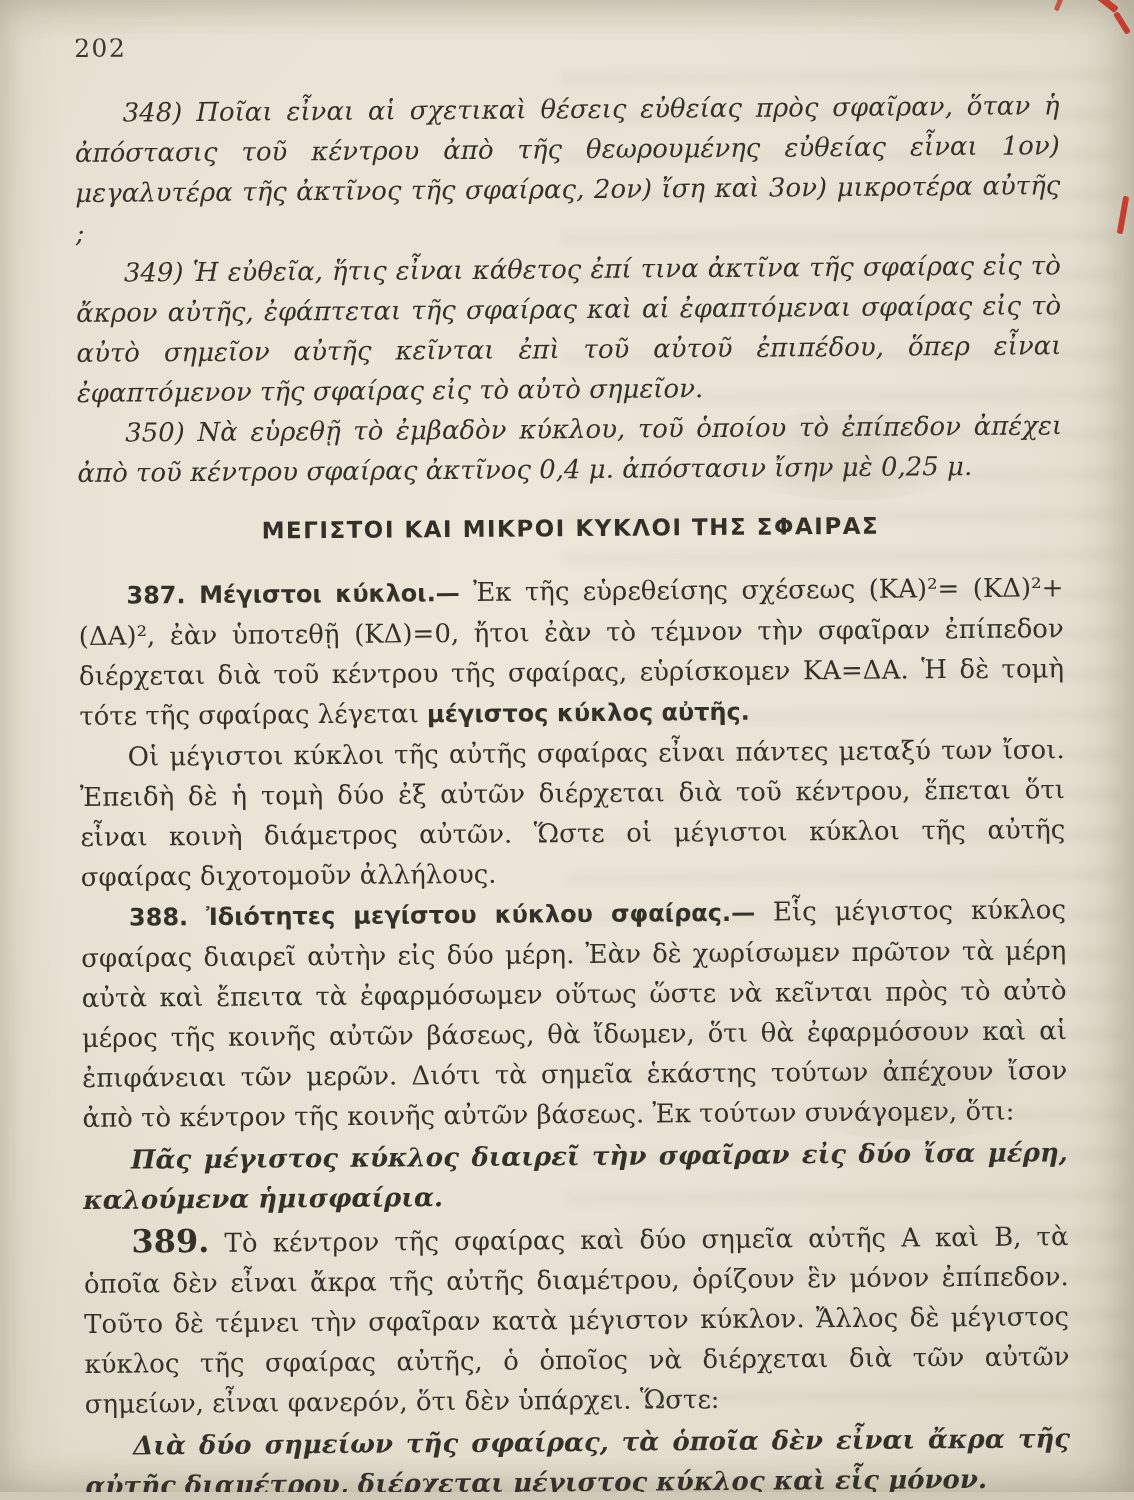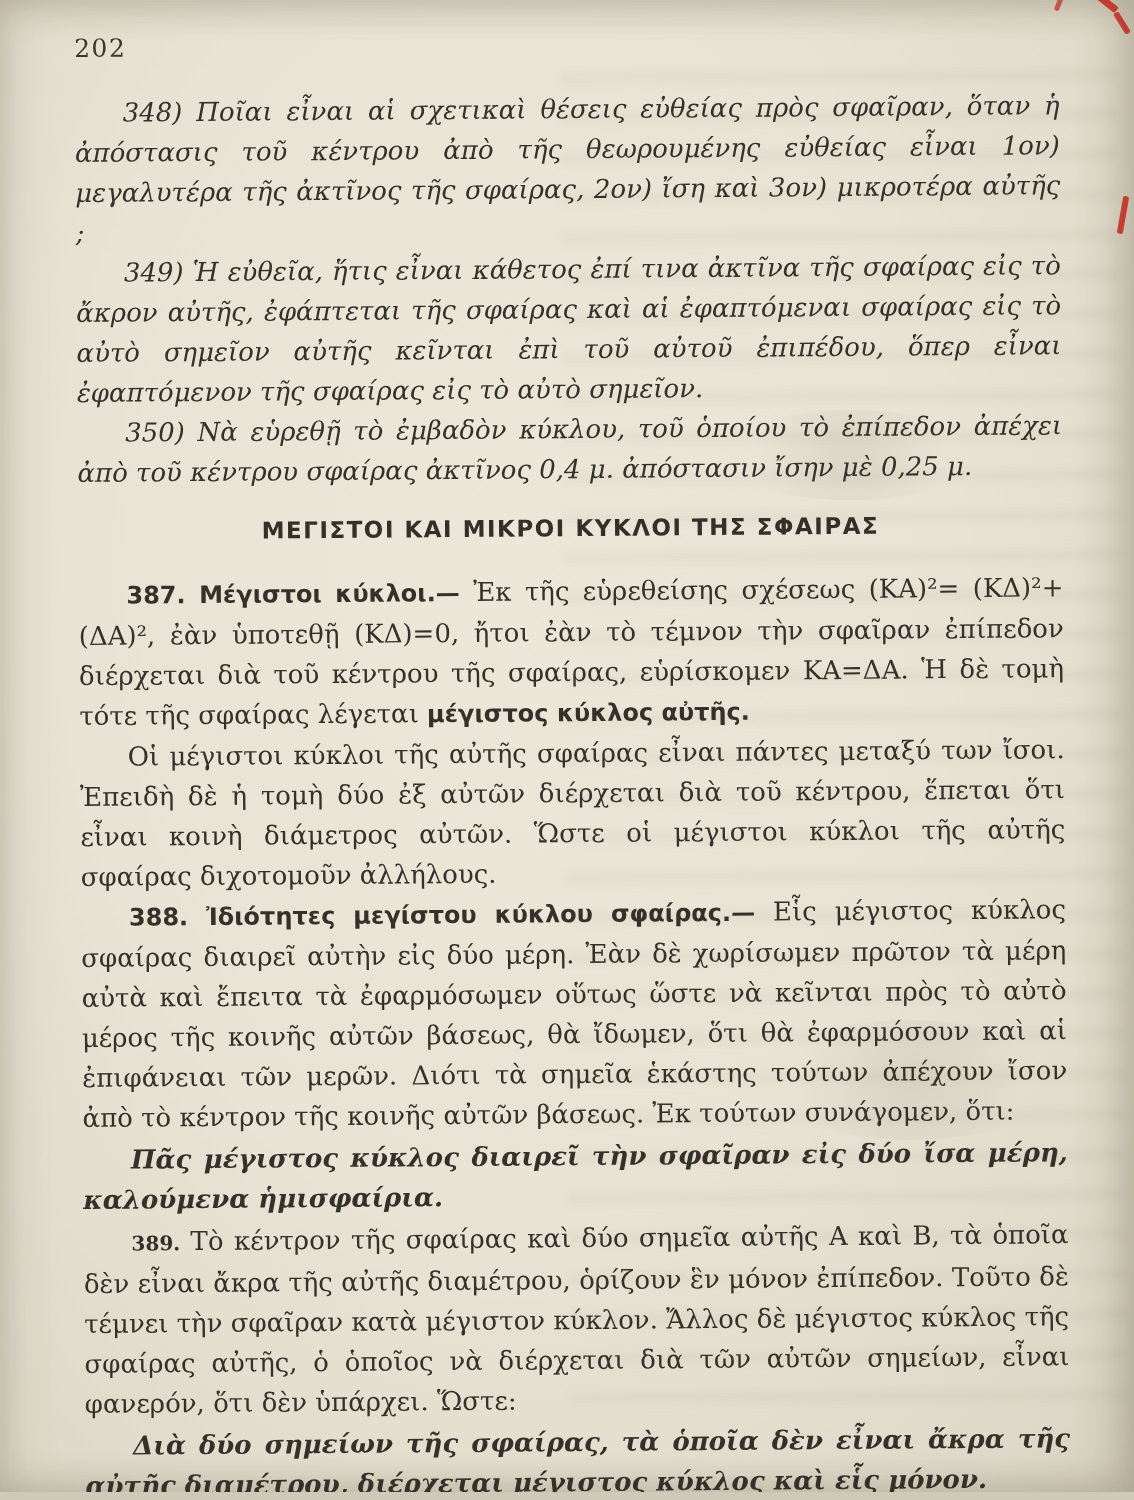--- a/index.html
+++ b/index.html
@@ -79,21 +79,21 @@
     font-size: 24px;
   }
   .bold-term {
     font-family: "DejaVu Sans", sans-serif;
     font-weight: 700;
     font-size: 24px;
   }
   .num-lead {
     font-family: "DejaVu Serif", serif;
     font-weight: 700;
-    font-size: 20px;
+    font-size: 32px;
   }
   .theorem {
     font-weight: 700;
     font-style: italic;
     margin: 2px 0;
   }
   .red-mark {
     position: absolute;
     background: #c3271b;
     border-radius: 2px;

